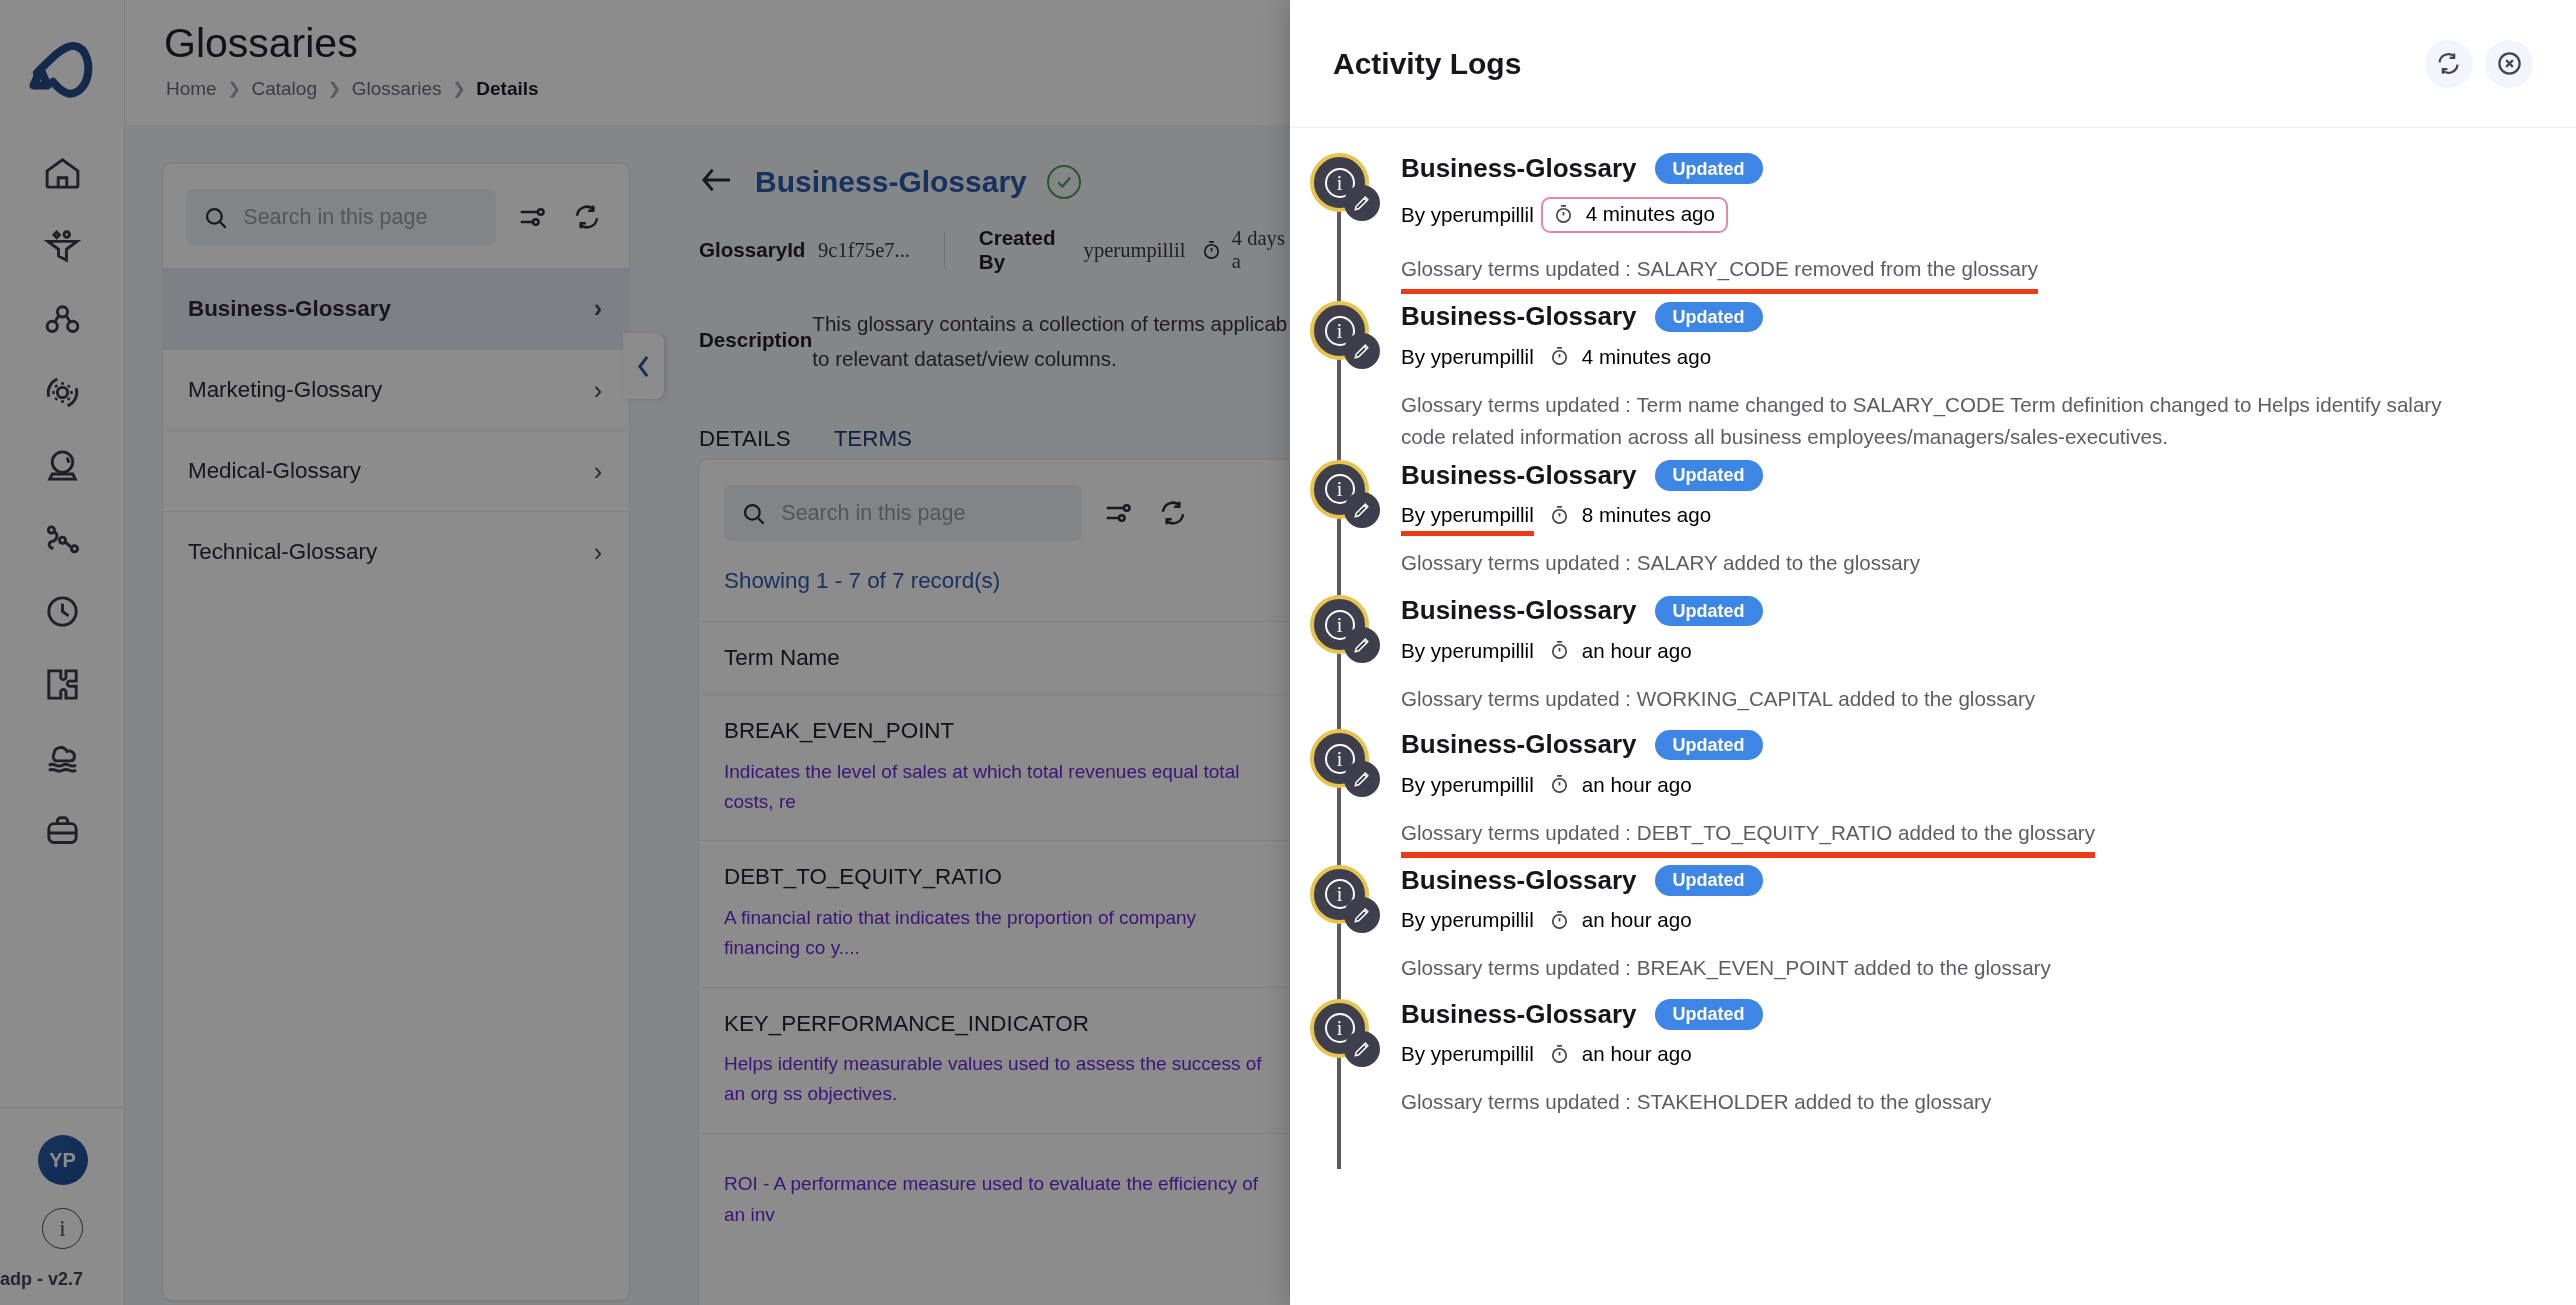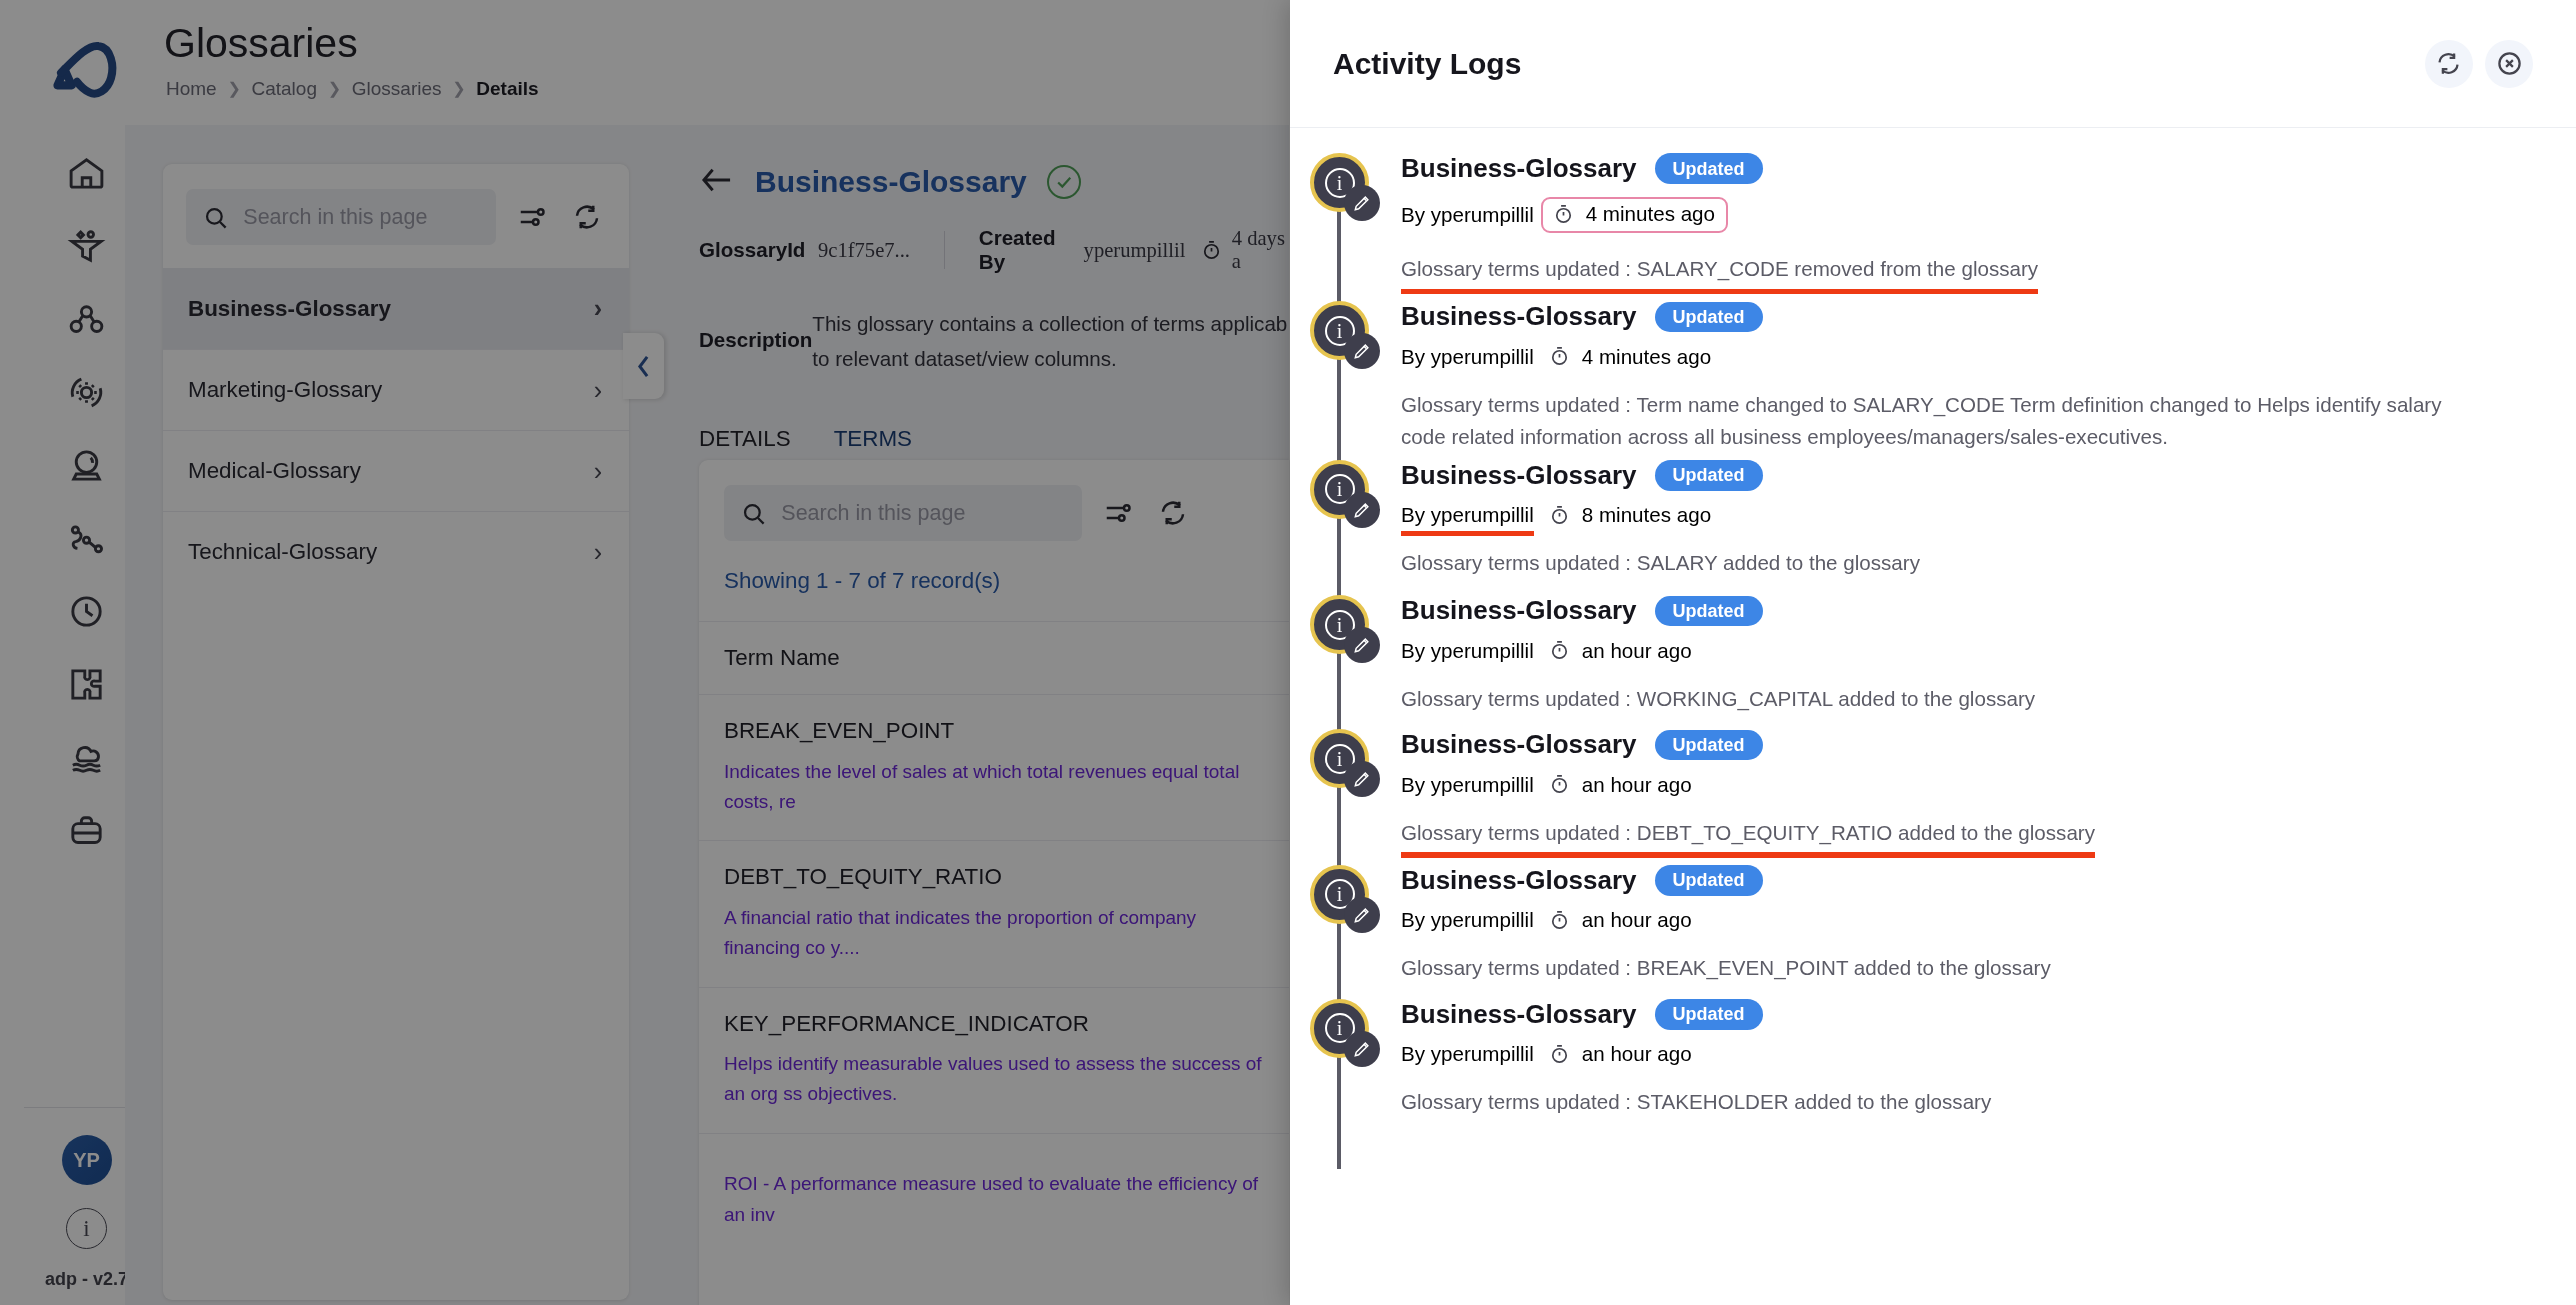--- a/index.html
+++ b/index.html
@@ -22,21 +22,20 @@
     z-index: 40;
     pointer-events: none;
   }
 
   
   .rail {
     position: absolute; left: 0; top: 0; width: 125px; height: 1306px;
     background: #ffffff;
     display: flex; flex-direction: column; align-items: center;
     border-right: 0.9px solid #e8e8ec;
-    margin-left: 24px;
   }
   .rail-logo { margin-top: 27px; width: 90px; height: 81px; display:flex; align-items:center; justify-content:center;}
   .rail-icons { margin-top: 29px; display:flex; flex-direction:column; align-items:center; gap: 0; }
   .rail-item {
     width: 125px; height: 73px;
     display: flex; align-items: center; justify-content: center;
   }
   .rail-item svg { width: 41px; height: 41px; stroke:#3b3b44; fill:none; stroke-width:1.7; }
   .rail-bottom { position:absolute; bottom: 0; left:0; width:125px; border-top:0.9px solid #e2e2e8; padding-bottom: 16px;}
   .avatar-yp {
@@ -45,21 +44,21 @@
     color:#fff; font-size: 20px; font-weight: 700;
     display:flex; align-items:center; justify-content:center;
     margin: 27px auto 0 auto;
   }
   .info-circ {
     width: 41px; height: 41px; border-radius:50%; border:1.8px solid #4a4a55;
     display:flex; align-items:center; justify-content:center;
     margin: 23px auto 0 auto; font-size: 23px; color:#4a4a55;
     font-family: "Liberation Serif", serif;
   }
-  .version { text-align:center; font-size:18px; font-weight:700; color:#44444e; margin-top: 20px;}
+  .version { text-align:left; font-size:18px; font-weight:700; color:#44444e; margin-top: 20px;}
 
   
   .page-head { position:absolute; left:125px; top:0; width:1164px; height:125px; background:#fff; }
   .page-title { font-size: 41px; color:#23232b; padding: 20px 0 0 39px; font-weight:400;}
   .crumbs { display:flex; align-items:center; gap:10.7px; padding-left:41px; margin-top:10.7px; font-size:19px;}
   .crumbs a { color:#6c6c78; text-decoration:none;}
   .crumbs .sep { color:#a3a3ad; font-size:16px;}
   .crumbs .cur { color:#1e1e26; font-weight:700;}
 
   

